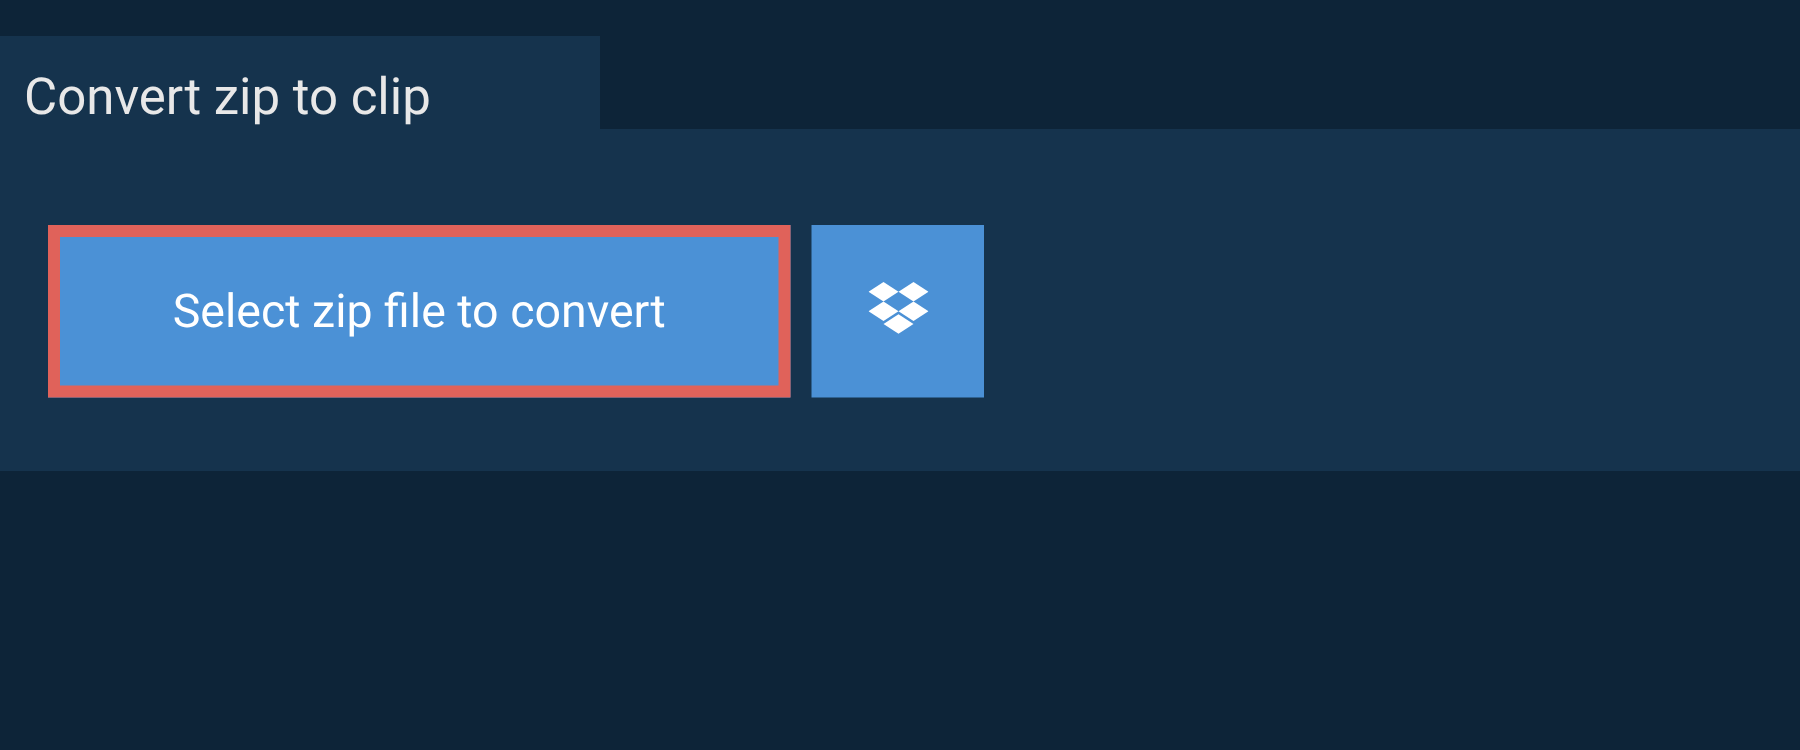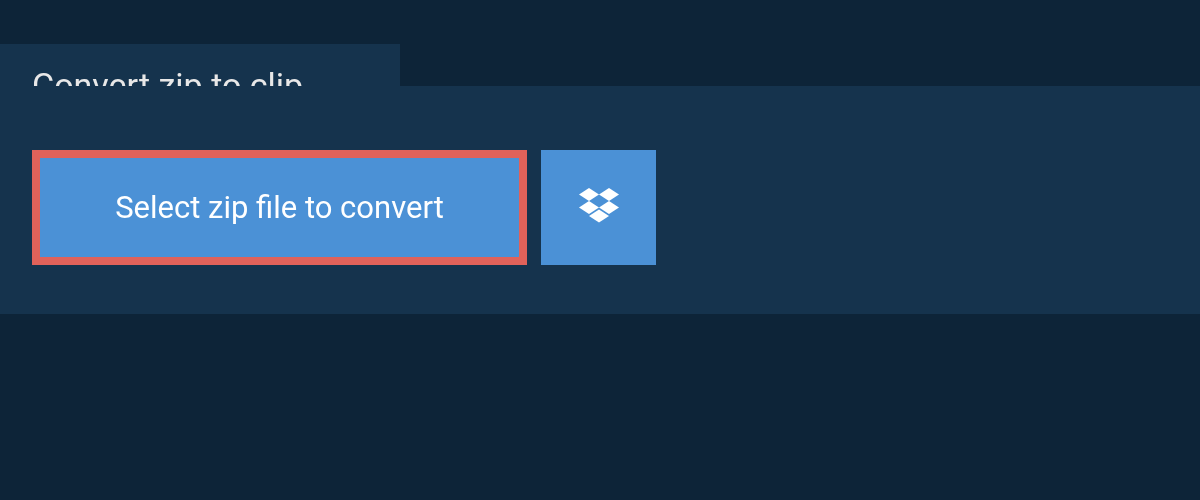--- a/index.html
+++ b/index.html
@@ -17,28 +17,28 @@
     .outer-panel {
       position: absolute;
       top: 86px;
       left: 0;
       width: 1200px;
       height: 228px;
       background: #15334d;
     }
     .tab {
       position: absolute;
-      top: 44px;
+      top: 24px;
       left: 0;
       width: 400px;
       height: 82px;
       background: #15334d;
       display: flex;
       align-items: center;
-      padding-left: 32px;
+      padding-left: 16px;
     }
     .tab-label {
       color: #e8e8e8;
       font-size: 34px;
       font-weight: 400;
     }
     .button-group {
       position: absolute;
       top: 150px;
       left: 32px;

